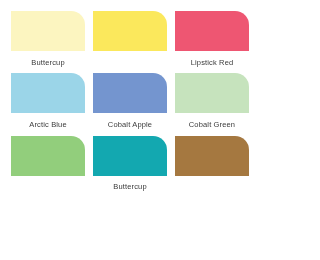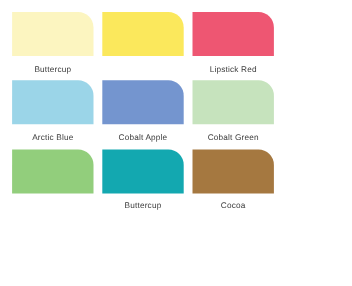--- a/index.html
+++ b/index.html
@@ -90,16 +90,15 @@
     <div class="swatch-chip" style="background-color: rgb(146, 206, 124);"></div>
   </div>
 
   <div class="swatch-cell">
     <div class="swatch-chip" style="background-color: rgb(19, 168, 176);"></div>
     <div class="swatch-label">Buttercup</div>
   </div>
 
   <div class="swatch-cell">
     <div class="swatch-chip" style="background-color: rgb(165, 120, 64);"></div>
-    <div class="swatch-label">Cocoa</div>
   </div>
 
 </div>
 
 </body></html>

